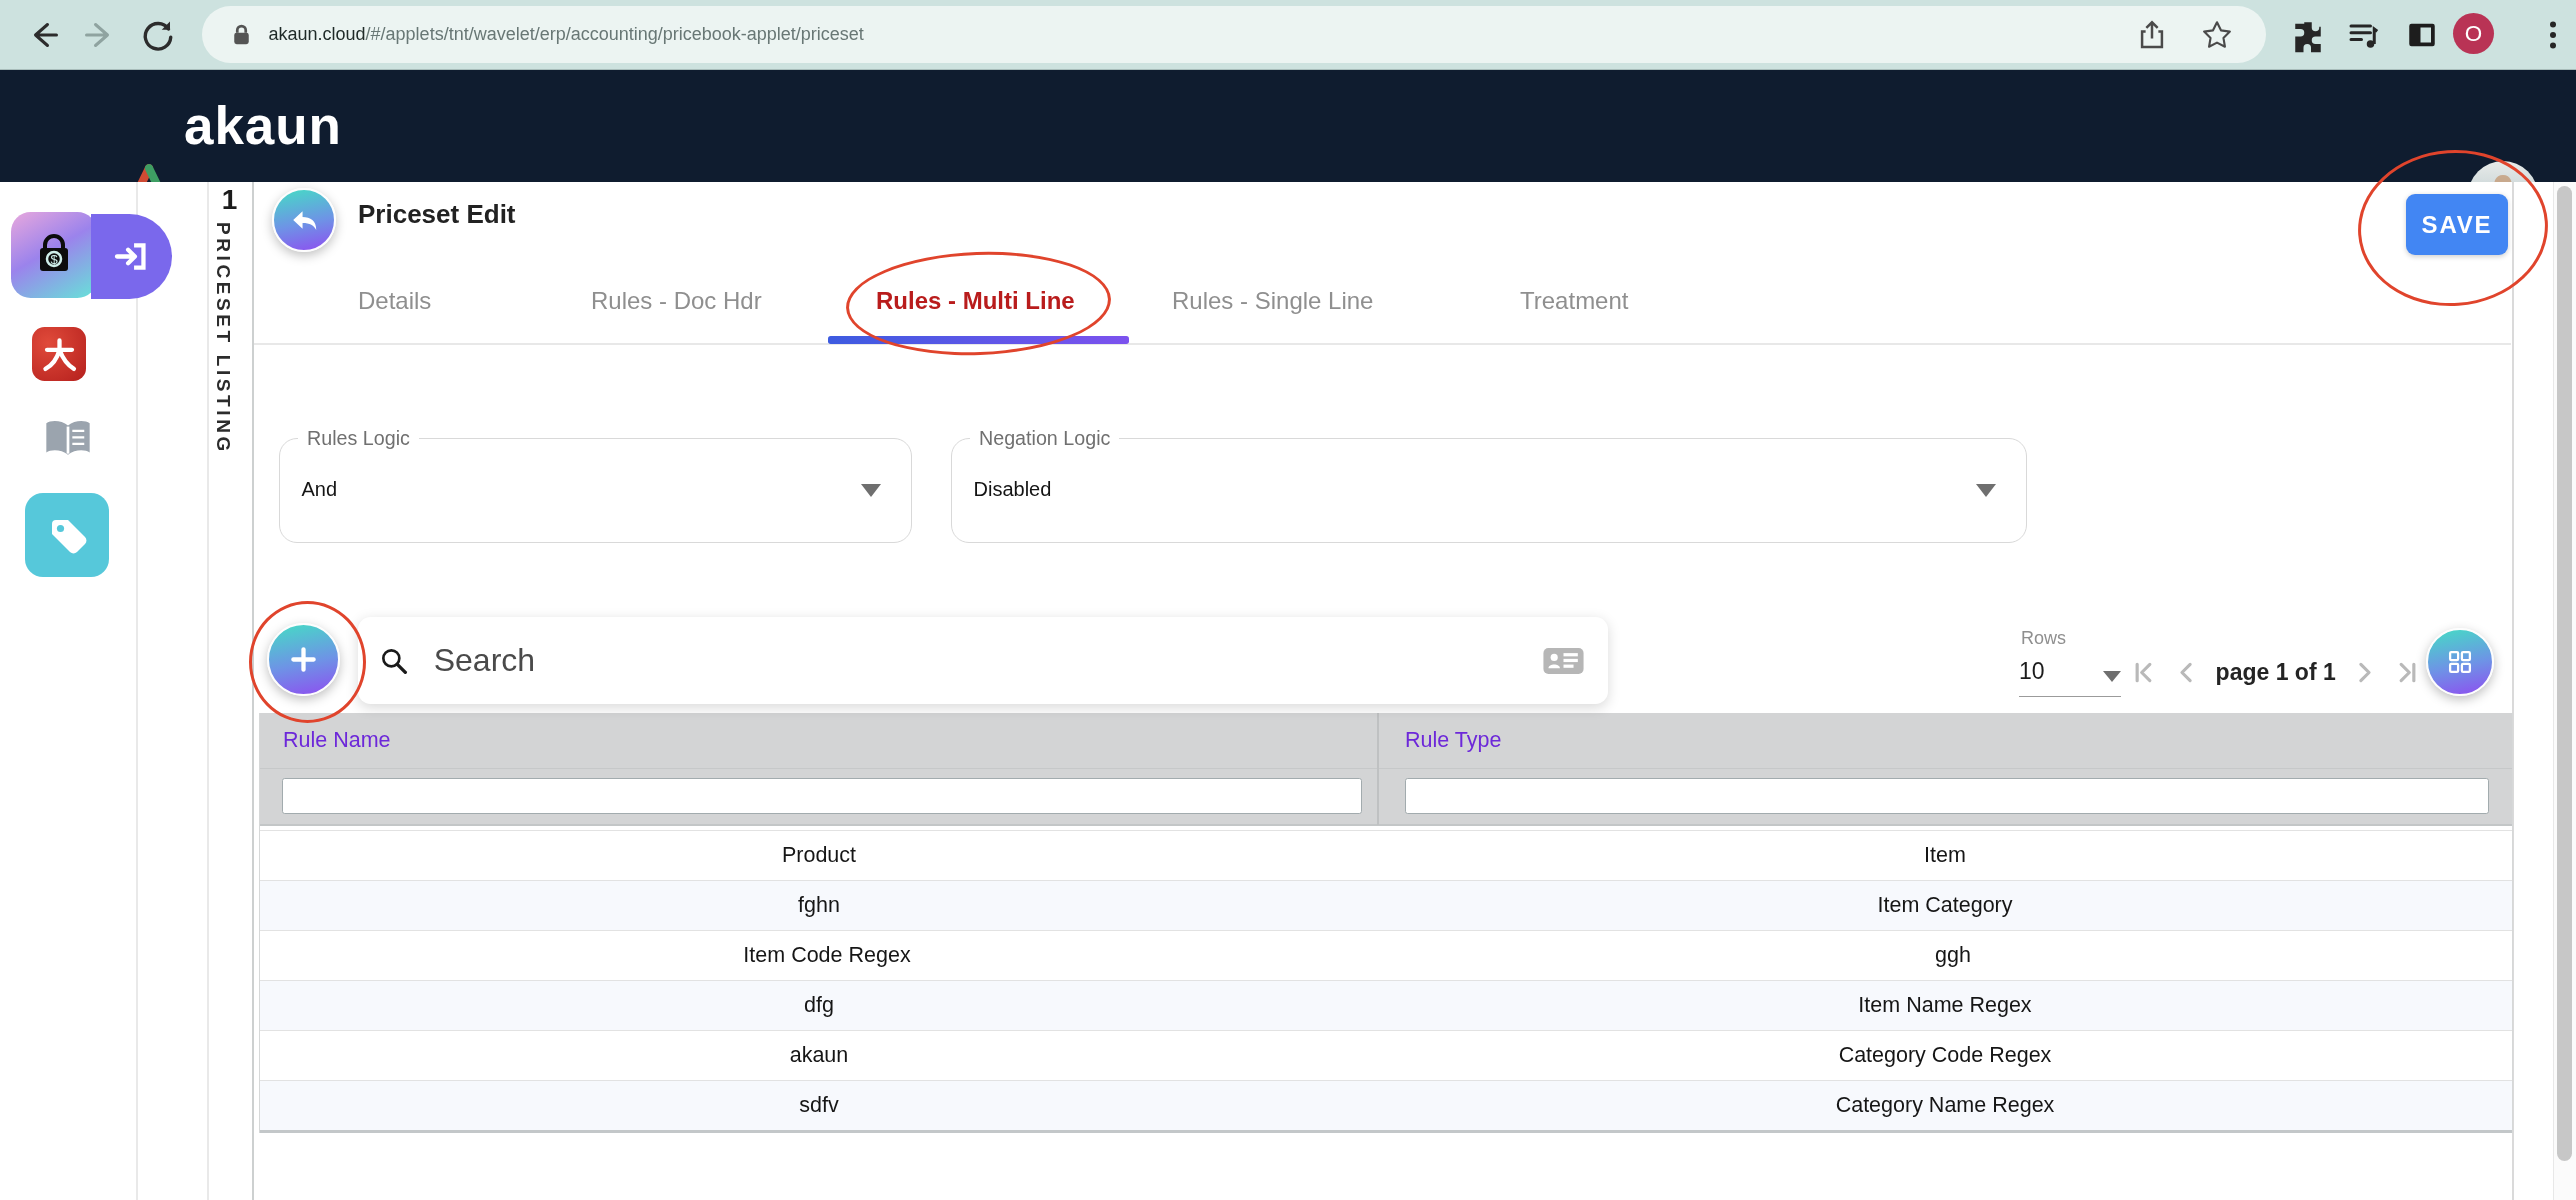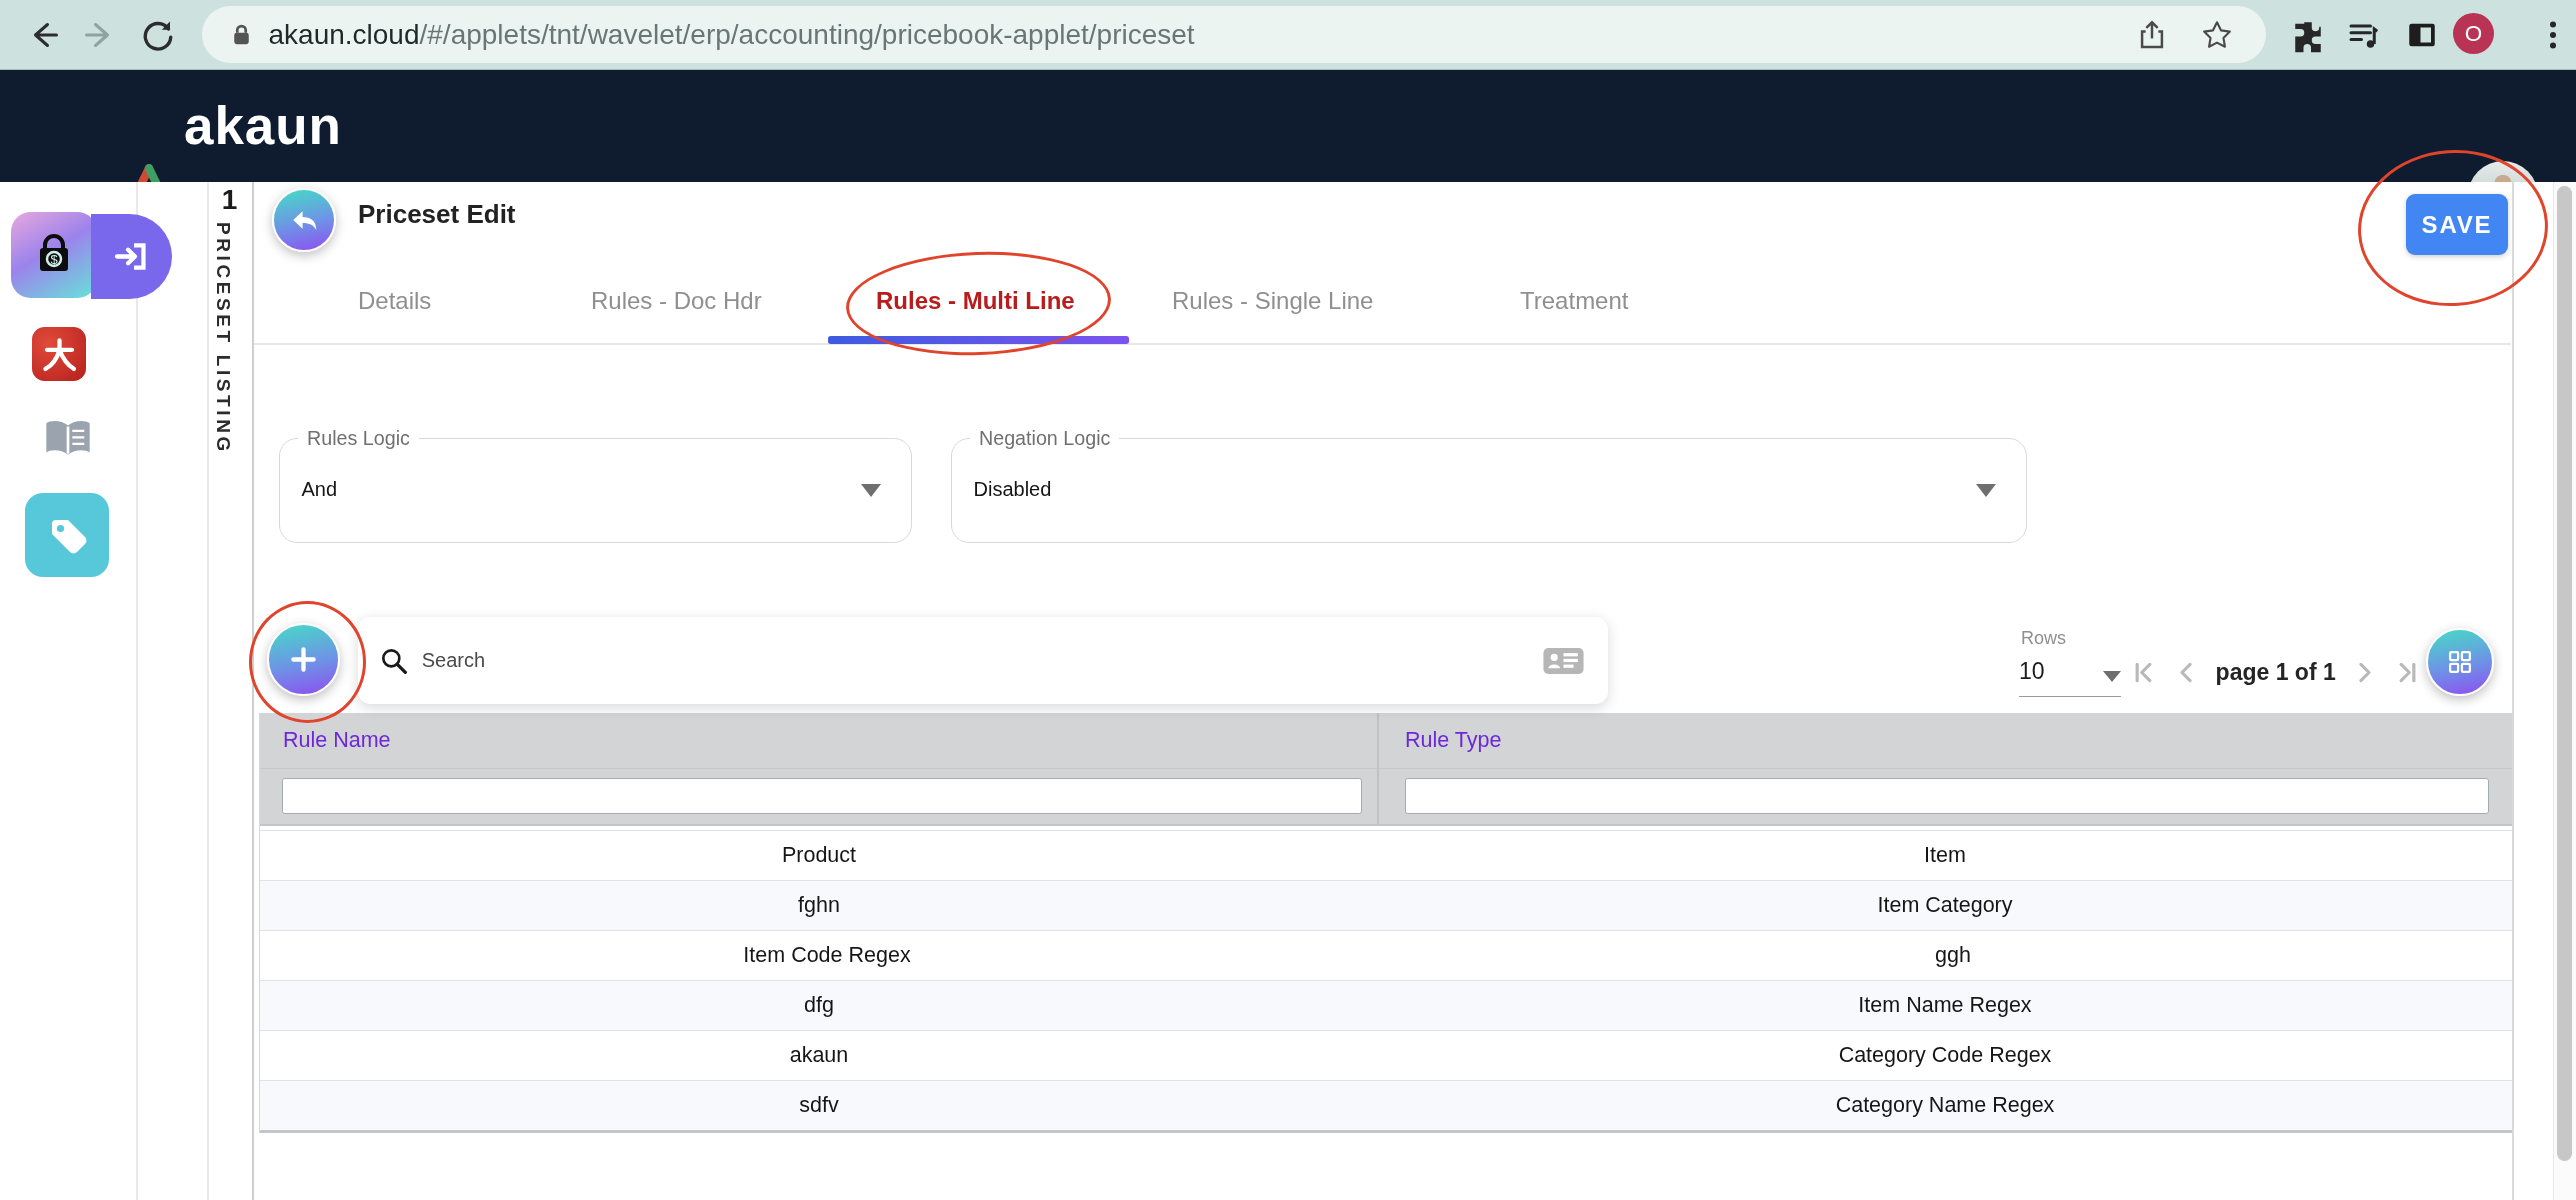--- a/index.html
+++ b/index.html
@@ -3,21 +3,21 @@
 <meta charset="utf-8">
 <style>
   html,body{margin:0;padding:0;background:#fff;}
   .screen{position:relative;width:2576px;height:1200px;overflow:hidden;
           font-family:"Liberation Sans",sans-serif;background:#ffffff;}
 
   
   .chrome{position:absolute;left:0;top:0;width:2576px;height:70px;background:#cde2df;border-bottom:1.8px solid #a8bcba;box-sizing:border-box;}
   .cicon{position:absolute;top:17px;width:36px;height:36px;}
   .url-pill{position:absolute;left:202px;top:6.3px;width:2064px;height:57px;border-radius:29px;background:#ecf4f2;display:flex;align-items:center;}
-  .url-text{margin-left:12.5px;font-size:28px;white-space:nowrap;}
+  .url-text{margin-left:12.5px;font-size:18px;white-space:nowrap;}
   .url-host{color:#1f2a28;font-weight:500;}
   .url-path{color:#687775;}
   .pill-icon{position:absolute;top:11.6px;width:34px;height:34px;}
   .chrome-avatar{position:absolute;left:2453px;top:13.4px;width:41px;height:41px;border-radius:50%;background:#b93355;color:#fff;display:flex;align-items:center;justify-content:center;font-size:22.4px;font-weight:500;}
 
   
   .navbar{position:absolute;left:0;top:70px;width:2576px;height:112px;background:#0f1c2f;}
   .brand{position:absolute;left:184px;top:0;height:112px;line-height:112px;color:#fff;font-size:53px;font-weight:700;letter-spacing:0.9px;}
   .nav-avatar{position:absolute;left:2468px;top:91px;width:70px;height:70px;border-radius:50%;overflow:hidden;
               background:linear-gradient(180deg,#e8ebea 0%,#ccd7d8 42%,#8fa9b5 58%,#62839a 100%);}
@@ -45,21 +45,21 @@
 
   .annotation{position:absolute;border:3.6px solid #e0442c;border-radius:50%;z-index:60;pointer-events:none;background:transparent;}
 
   .select-box{position:absolute;height:105px;border:1.8px solid #d9d9d9;border-radius:18px;background:#fff;box-sizing:border-box;}
   .select-label{position:absolute;top:-12.5px;left:18px;padding:0 9px;background:#fff;font-size:19.7px;color:#707070;}
   .select-value{position:absolute;left:21.5px;top:0;height:101px;display:flex;align-items:center;font-size:20px;color:#141414;}
   .caret{position:absolute;right:30px;top:45px;width:0;height:0;border-left:10.7px solid transparent;border-right:10.7px solid transparent;border-top:13.4px solid #6f6f6f;}
 
   .search-bar{position:absolute;left:358px;top:617px;width:1250px;height:87px;background:#fff;border-radius:12.5px;
               box-shadow:0 3.6px 12.5px rgba(0,0,0,.15);display:flex;align-items:center;z-index:7;}
-  .search-input{flex:1;border:none;outline:none;font-size:20px;color:#333;margin-left:10px;background:transparent;font-family:"Liberation Sans",sans-serif;}
+  .search-input{flex:1;border:none;outline:none;font-size:32px;color:#333;margin-left:22px;background:transparent;font-family:"Liberation Sans",sans-serif;}
   .search-input::placeholder{color:#4a4a4a;opacity:1;}
 
   .rows-label{position:absolute;left:2021px;top:628px;font-size:18px;color:#8f8f8f;}
   .rows-select{position:absolute;left:2019px;top:658px;width:102px;height:38px;border-bottom:1.8px solid #9b9b9b;font-size:23px;color:#1c1c1c;}
   .rows-caret{position:absolute;right:0;top:12.5px;width:0;height:0;border-left:9.8px solid transparent;border-right:9.8px solid transparent;border-top:11.6px solid #6f6f6f;}
   .pagination{position:absolute;left:2129px;top:646px;height:52px;display:flex;align-items:center;gap:14.3px;}
   .pg-icon{width:29px;height:29px;}
   .pg-text{font-size:23px;color:#242424;font-weight:600;white-space:nowrap;}
   .pg-num{font-weight:800;}
 

